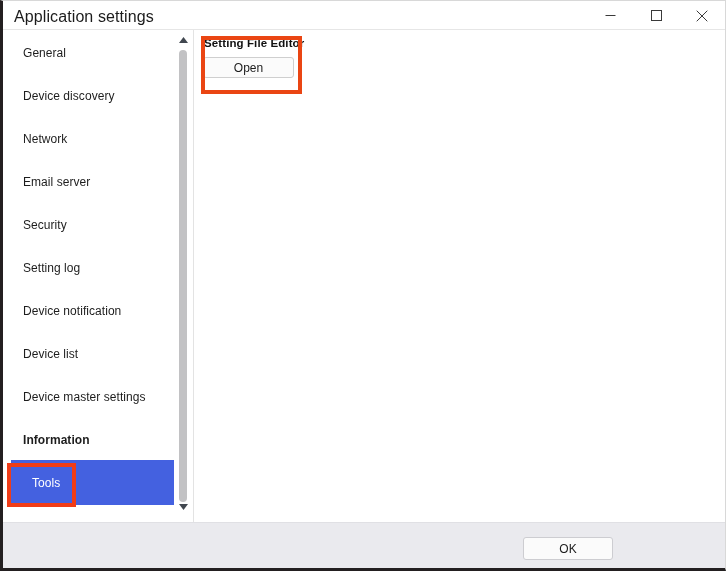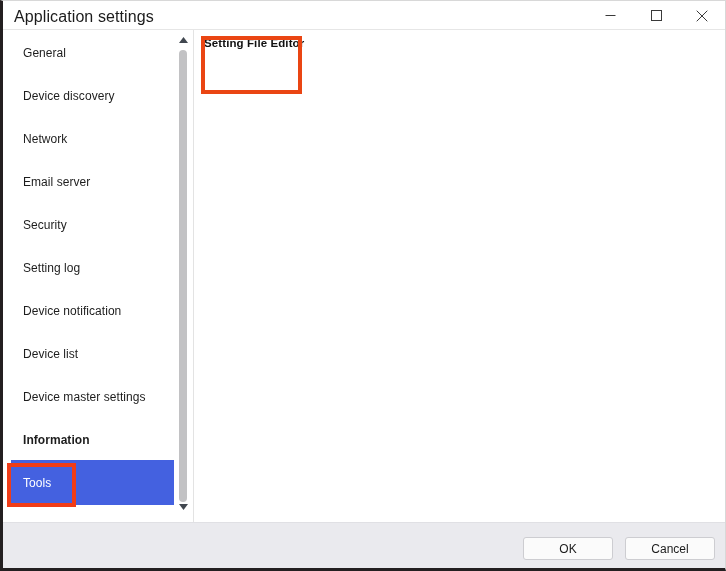--- a/index.html
+++ b/index.html
@@ -95,20 +95,21 @@
     font-size: 12px;
     color: #1d1d1d;
     white-space: nowrap;
     letter-spacing: 0.05px;
   }
   .nav-item.selected {
     background: #4461e0;
   }
   .nav-item.selected .nav-label {
     color: #ffffff;
+    margin-left: 9px;
   }
 
   
   #scrollbar {
     position: absolute;
     right: 1px;
     top: 0;
     width: 18px;
     height: 492px;
     background: #ffffff;
@@ -309,24 +310,24 @@
         <svg width="9" height="6" viewBox="0 0 9 6">
             <path d="M0 0 L9 0 L4.5 6 Z" fill="#41474f"></path>
           </svg>
       </div>
     </div>
   </div>
 
   <div id="content">
     <div id="panel-setting-file-editor">
       <div id="panel-title">Setting File Editor</div>
+      <button id="open-button">Open</button>
     </div>
   </div>
 
   <div class="annotation" id="annot-editor" style="border-color: rgb(234, 69, 19);"></div>
   <div class="annotation" id="annot-tools" style="border-color: rgb(240, 60, 24);"></div>
 
   <div id="footer">
     <button class="footer-btn" id="btn-ok">OK</button>
-    <button class="footer-btn" id="btn-cancel">Cancel</button>
   </div>
 
 </div>
 
 </body></html>

